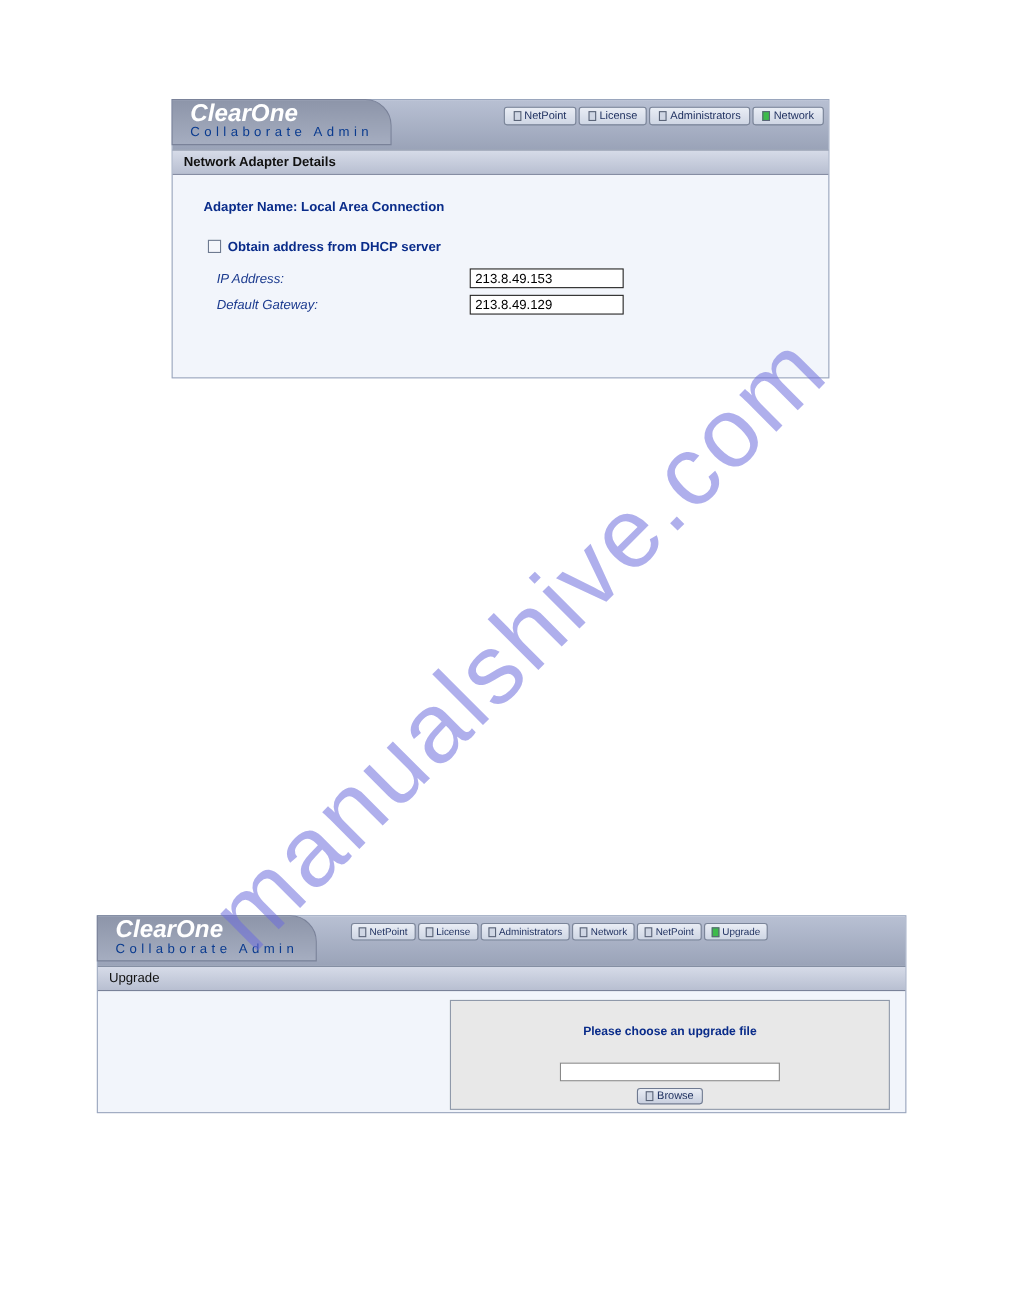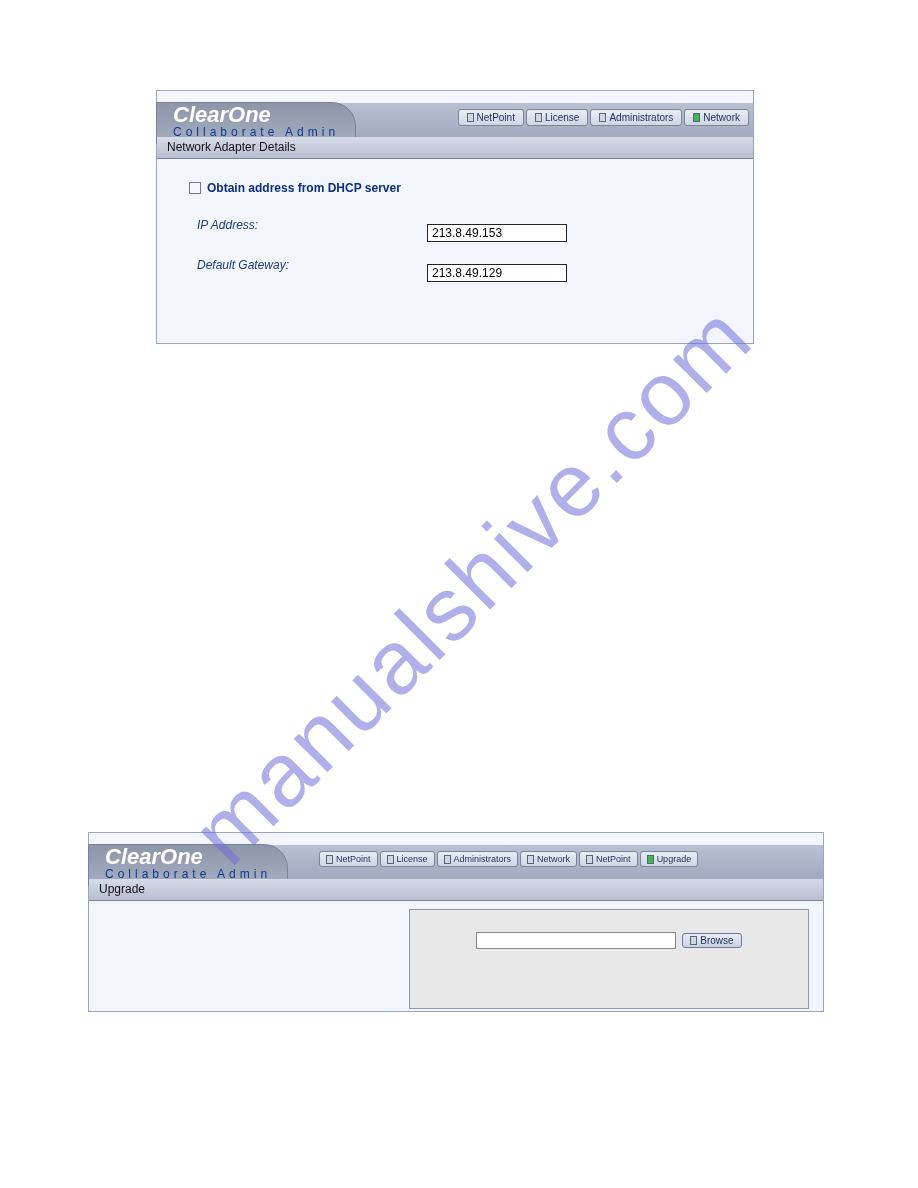--- a/index.html
+++ b/index.html
@@ -54,21 +54,20 @@
     font-size: 22px;
     letter-spacing: 0px;
     line-height: 20px;
   }
   .brand-sub {
     color: #0a3b8f;
     font-size: 12px;
     letter-spacing: 4px;
     position: relative;
     top: 0px;
-    text-decoration: underline;
   }
 
   .tabsbar {
     position: absolute;
     top: 6px;
     right: 4px;
     display: flex;
     gap: 2px;
   }
   .tab {
@@ -80,34 +79,34 @@
     color: #1b2d5d;
     display: flex;
     align-items: center;
     gap: 3px;
     cursor: pointer;
   }
   .tab .sq { width:7px; height:9px; border:1px solid #5a6478; background:#cfd6e4; display:inline-block; }
   .tab.active .sq { background: #3dbb4b; }
   .tabsbar-row {
     position:absolute;
-    top:12px; left:0; right:0;
+    top:0; left:0; right:0;
     height:46px;
     background: linear-gradient(#b8c0d3, #9aa3b8);
     border-bottom:1px solid #6f7a91;
   }
 
   .titlebar {
     position:absolute;
     top:46px; left:0; right:0;
     height:22px;
     background: linear-gradient(#d6dbe8, #b8bfd1);
     border-bottom:1px solid #7a8299;
     padding-left:10px;
-    font-weight:normal;
+    font-weight:bold;
     color:#111;
     font-size:12px;
     line-height:20px;
   }
 
   .content1 {
     position:absolute;
     top:70px; left:0; right:0; bottom:0;
     padding: 20px 20px 10px 28px;
   }
@@ -142,21 +141,20 @@
     font-size:12px;
     font-style:italic;
   }
   .fieldrow input {
     width:140px;
     height:18px;
     border:1px solid #222;
     font-size:12px;
     padding:4px 4px;
     background:#fff;
-    margin-top:16px;
   }
 
   
   .content2 {
     position:absolute;
     top:70px; left:0; right:0; bottom:0;
   }
   .upgrade-box {
     position:absolute;
     top:6px;
@@ -172,20 +170,21 @@
     font-weight:bold;
     font-size:11px;
     margin-top:22px;
   }
   .upgrade-box .filerow {
     margin-top:22px;
     display:flex;
     justify-content:center;
     align-items:center;
     gap:6px;
+    flex-direction:column;
   }
   .upgrade-box input[type="text"] {
     width:200px;
     height:17px;
     border:1px solid #888;
     background:#fff;
     font-size:11px;
   }
   .browse-btn {
     background:linear-gradient(#e9edf5,#c9d0df);
@@ -227,20 +226,24 @@
           <span>Administrators</span>
         </div>
       <div class="tab active">
           <span class="sq"></span>
           <span>Network</span>
         </div>
     </div>
   </div>
   <div class="titlebar">Network Adapter Details</div>
   <div class="content1">
+    <div class="adapter-line">
+      <span>Adapter Name:</span>
+      <span>Local Area Connection</span>
+    </div>
     <div class="chk-row">
       <span class="chk"></span>
       <span>Obtain address from DHCP server</span>
     </div>
     <div class="fieldrow">
       <label>IP Address:</label>
       <input type="text" value="213.8.49.153" style="">
     </div>
     <div class="fieldrow">
       <label>Default Gateway:</label>
@@ -278,20 +281,21 @@
         </div>
       <div class="tab active">
           <span class="sq"></span>
           <span>Upgrade</span>
         </div>
     </div>
   </div>
   <div class="titlebar" style="font-weight:normal;">Upgrade</div>
   <div class="content2">
     <div class="upgrade-box">
+      <div class="msg">Please choose an upgrade file</div>
       <div class="filerow">
         <input type="text" value="" style="">
         <div class="browse-btn">
           <span class="sq"></span>
           <span>Browse</span>
         </div>
       </div>
     </div>
   </div>
 </div>

